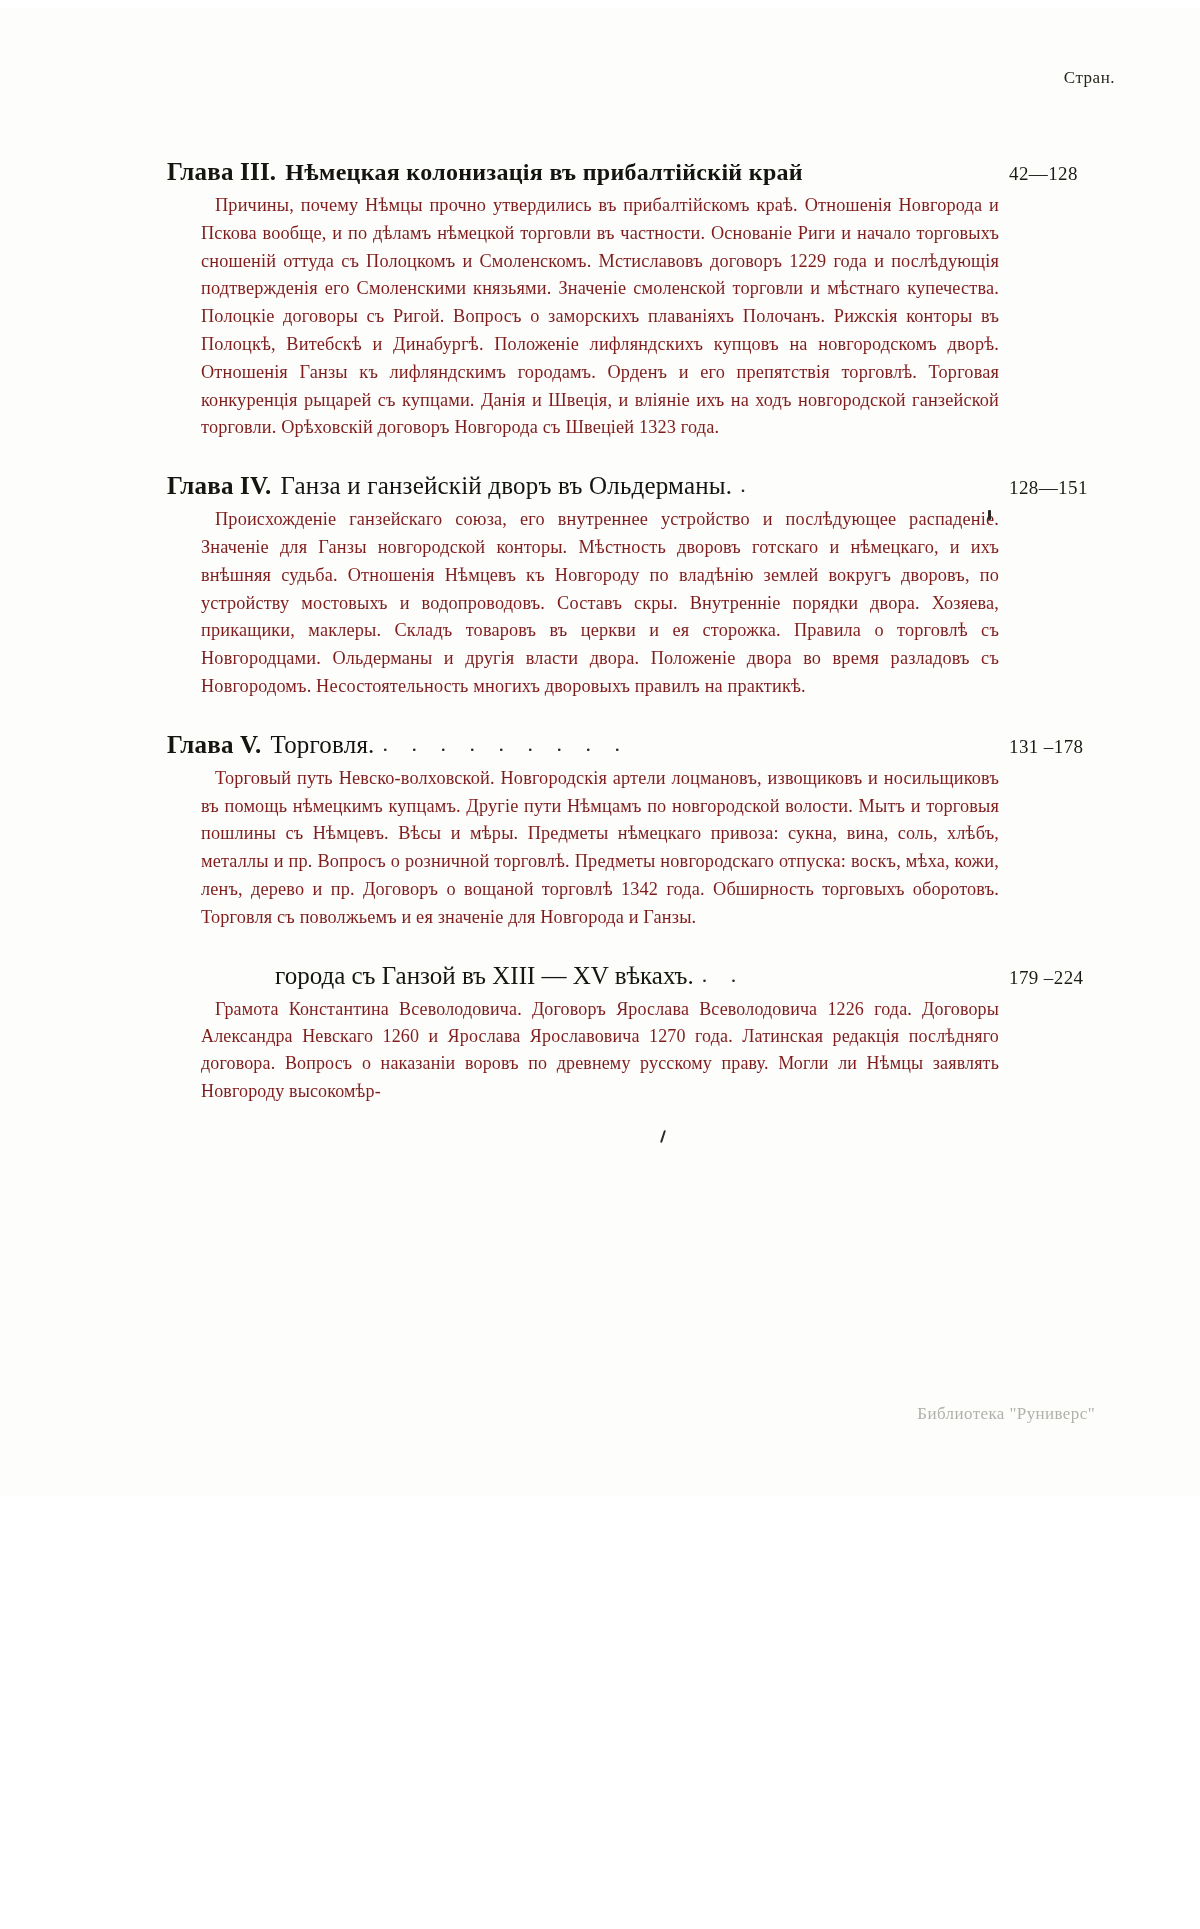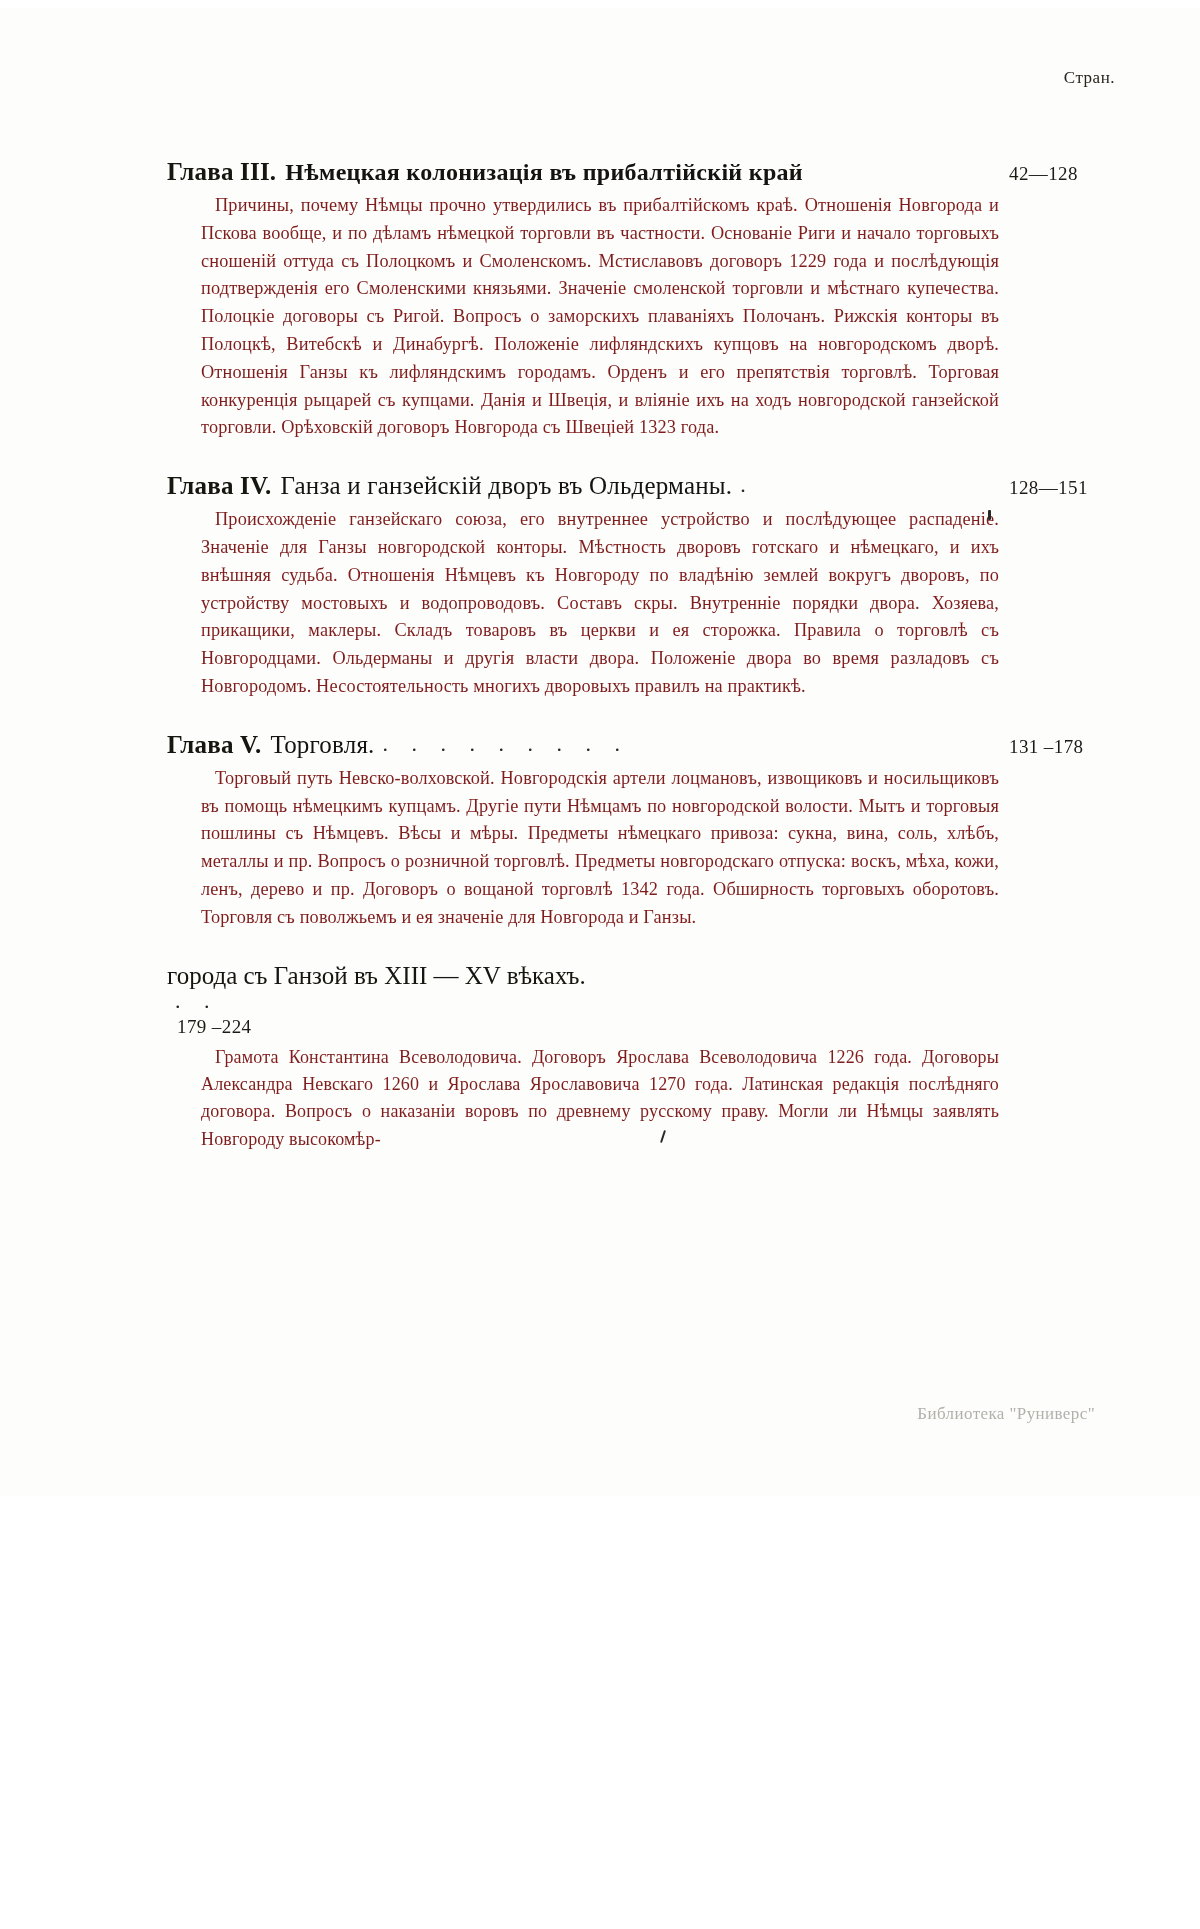--- a/index.html
+++ b/index.html
@@ -100,21 +100,20 @@
     text-align: justify;
     color: #7f1d1d;
     text-indent: 14px;
     letter-spacing: 0.15px;
   }
   .second-line {
     display: flex;
     align-items: baseline;
     width: 100%;
     margin-top: 2px;
-    flex-direction: column;
   }
   .second-line .indent {
     flex: 0 0 auto;
     width: 108px;
   }
   .second-line .cont {
     font-size: 25px;
     white-space: nowrap;
   }
   

